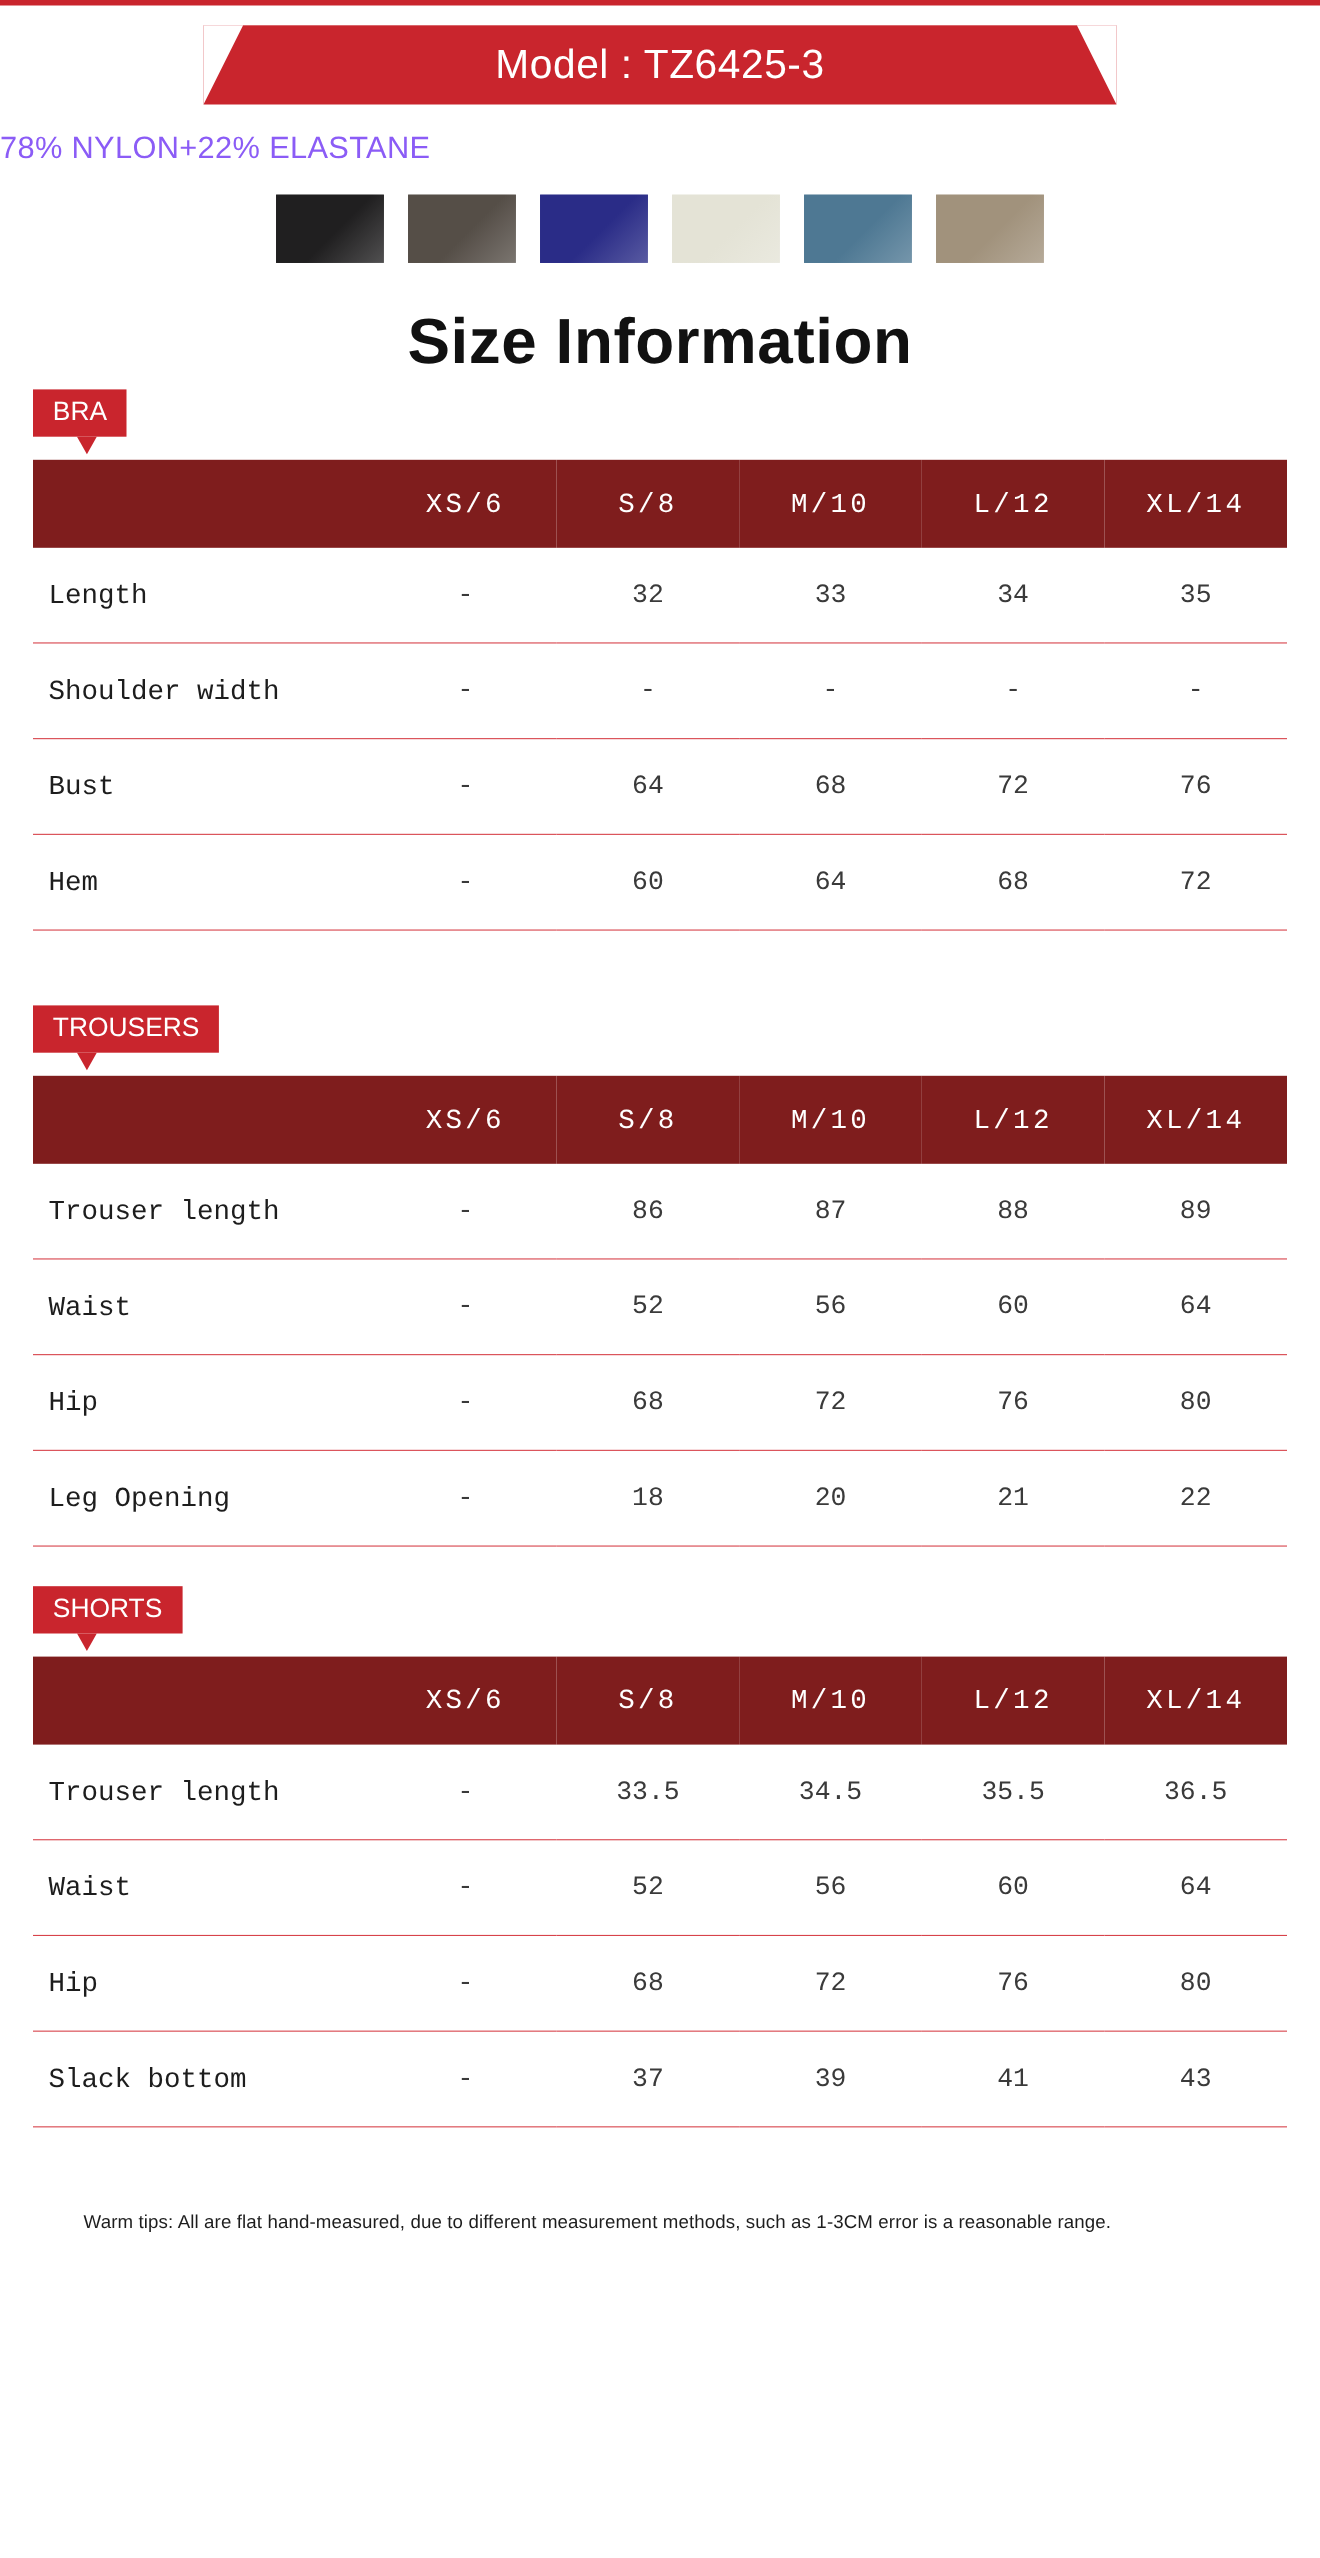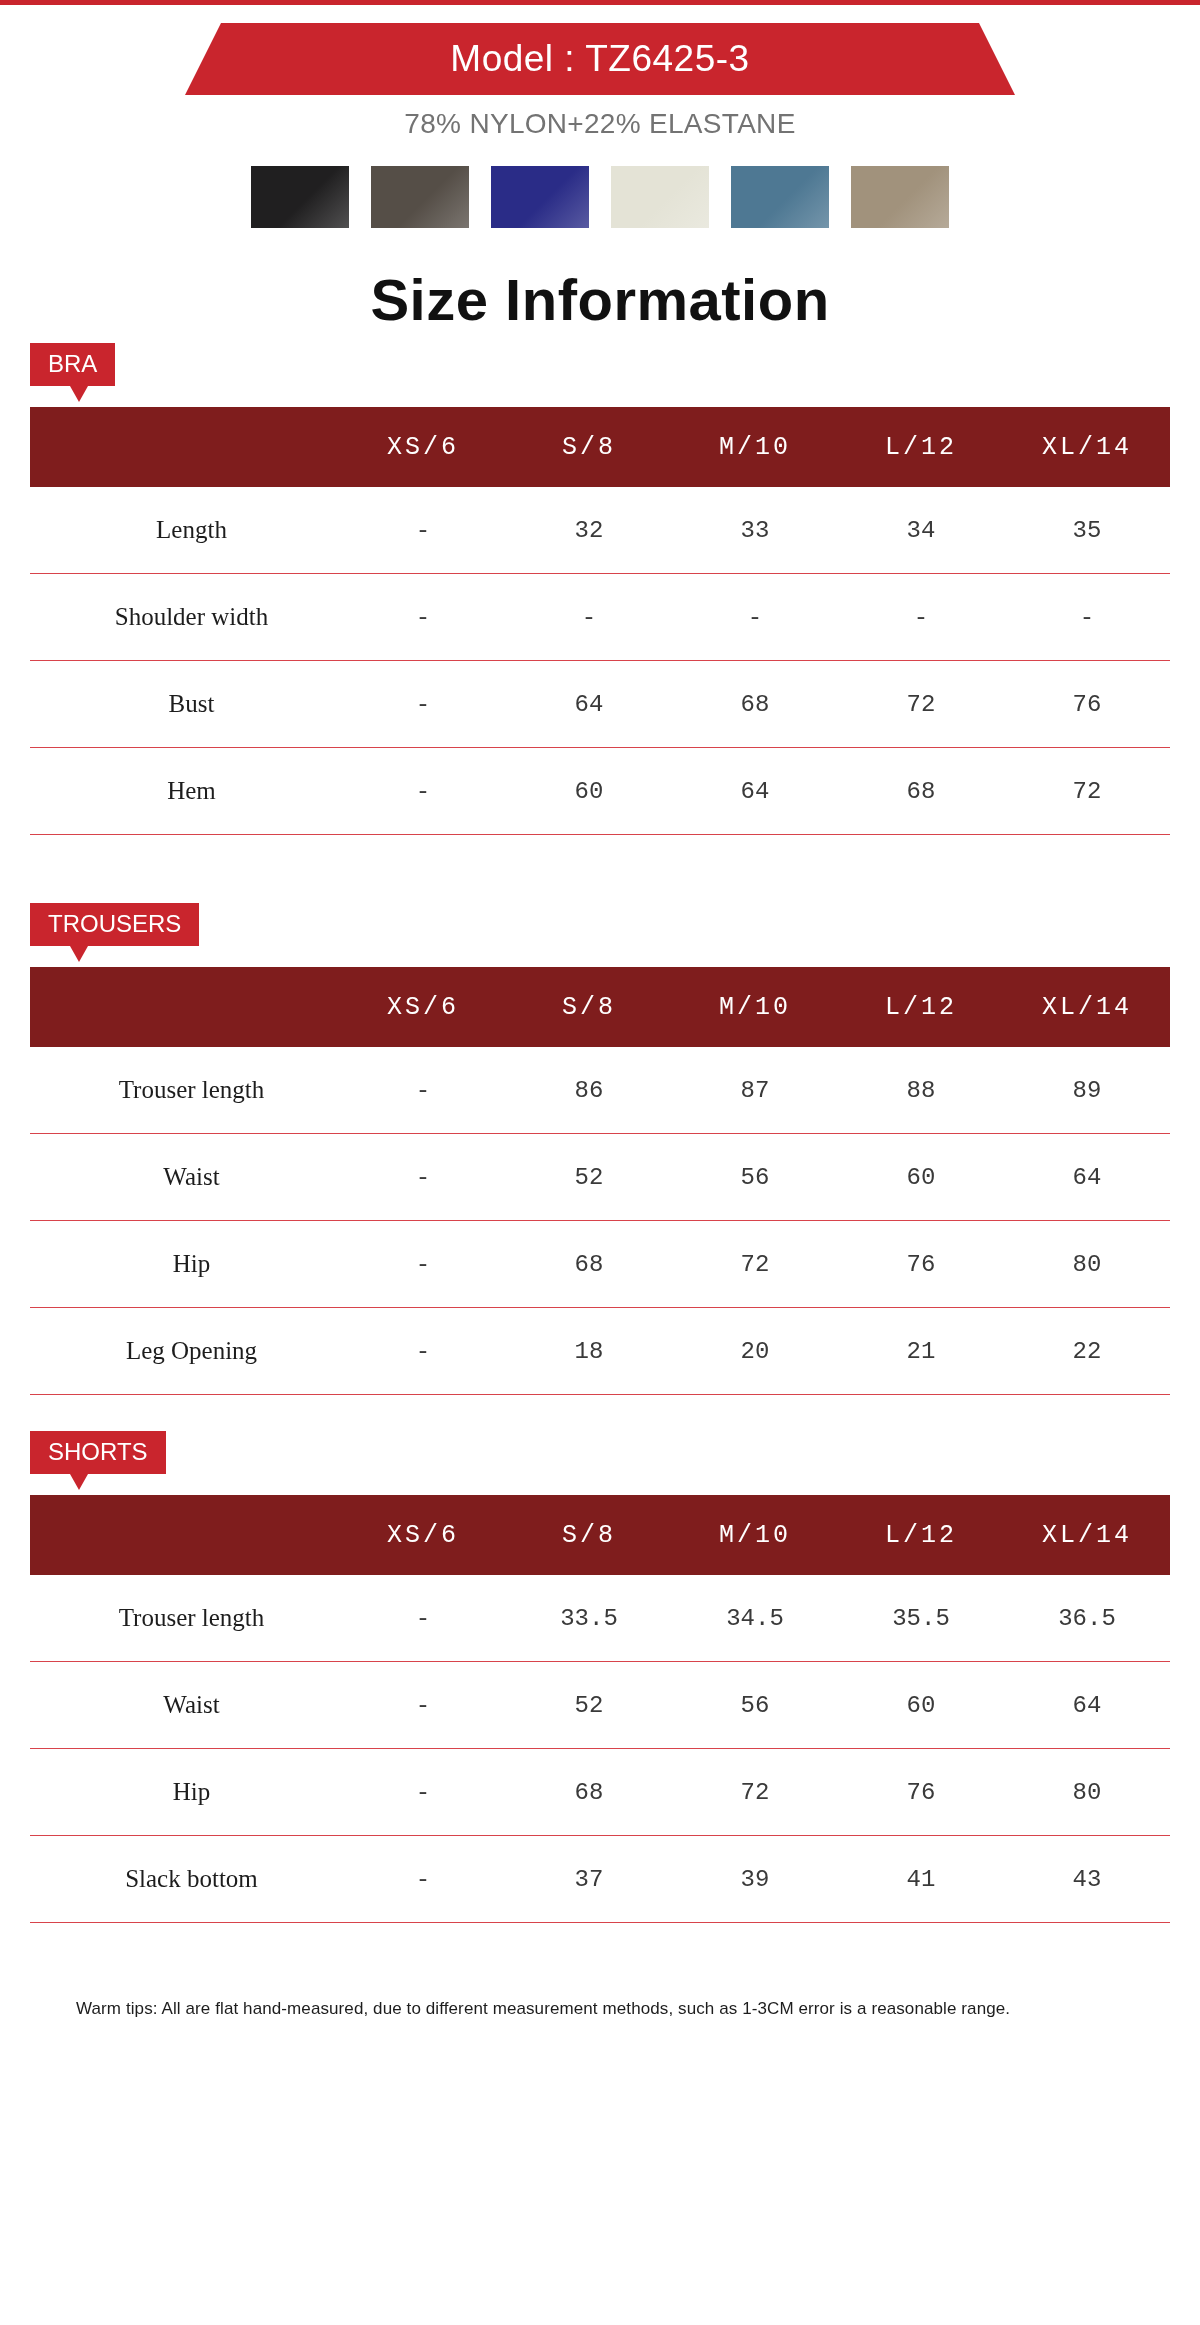--- a/index.html
+++ b/index.html
@@ -59,24 +59,24 @@
     border-top: 0 solid transparent;
     border-bottom: 72px solid transparent;
   }
   .model-banner::after {
     right: 0;
     border-right: 36px solid #ffffff;
     border-top: 0 solid transparent;
     border-bottom: 72px solid transparent;
   }
   .composition {
-    text-align: center;
+    text-align: left;
     font-size: 28px;
-    color: #737373;
-    margin-top: 13px;
+    color: #8b5cf6;
+    margin-top: 24px;
     letter-spacing: .3px;
   }
   .swatches {
     display: flex;
     justify-content: center;
     gap: 22px;
     margin-top: 26px;
   }
   .swatch {
     width: 98px;
@@ -144,25 +144,25 @@
   table.size-table tbody td {
     height: 84px;
     font-size: 24px;
     text-align: center;
     color: #3a3a3a;
     border-bottom: 1.5px solid #d8434b;
     font-family: "Liberation Mono", monospace;
     vertical-align: middle;
   }
   table.size-table tbody td.rowlabel {
-    text-align: center;
+    text-align: left;
     padding-left: 14px;
     font-size: 25px;
     color: #1d1d1d;
-    font-family: Liberation Serif, serif;
+    font-family: Liberation Mono, monospace;
   }
   col.c-label { width: 310px; }
   col.c-val { width: 166px; }
   .gap-lg { height: 58px; }
   .gap-sm { height: 26px; }
   
   .footer-note {
     margin: 50px 0 0 0;
     padding: 0 30px 26px 76px;
     font-size: 17px;

